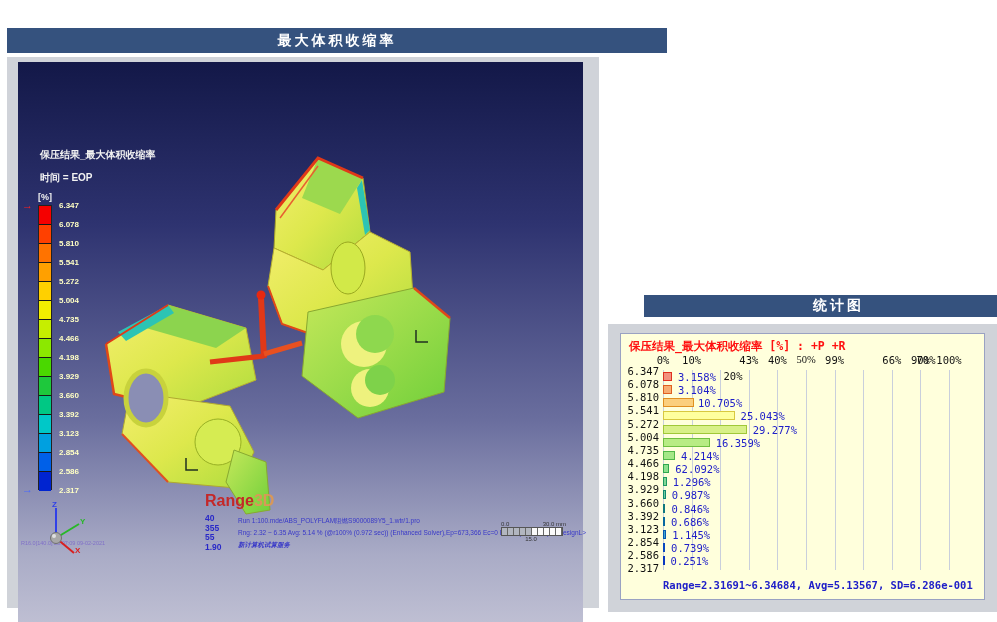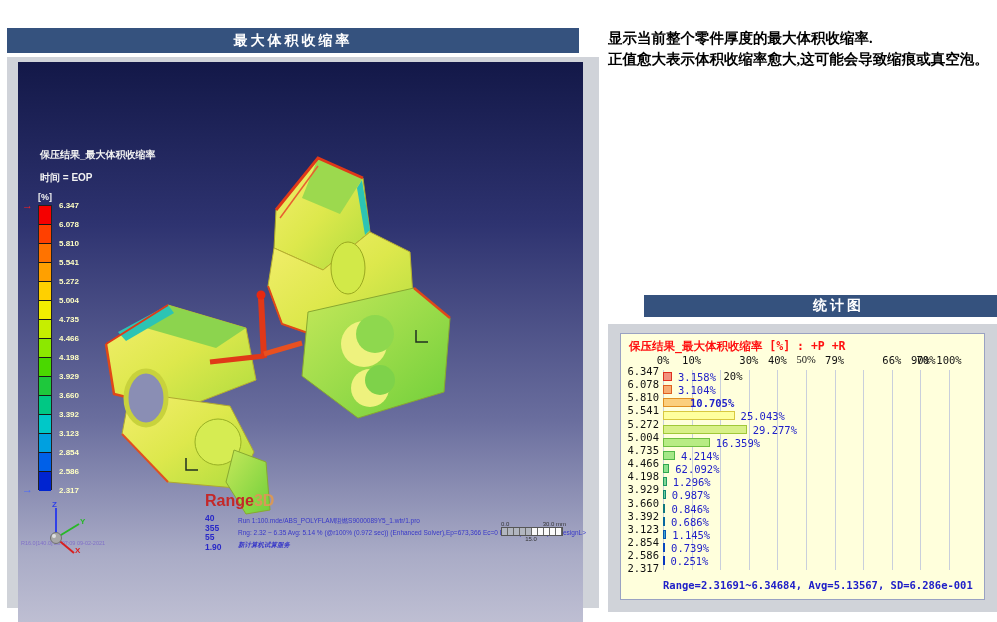--- a/index.html
+++ b/index.html
@@ -57,21 +57,21 @@
   .hbar{position:absolute;box-sizing:border-box;border:1px solid #555;}
   .hbar-label{position:absolute;font-size:10.5px;color:#2020C8;white-space:nowrap;}
   .chart-footer{position:absolute;left:42px;top:245px;color:#2020C8;font-size:10.5px;
                 font-weight:bold;white-space:nowrap;}
 </style>
 </head>
 <body>
 
 <div class="stage">
 
-  <div class="titlebar" style="left:7px;top:28px;width:572px;height:25px;">
+  <div class="titlebar" style="left:7px;top:28px;width:660px;height:25px;">
     <span>最大体积收缩率</span>
   </div>
 
   <div class="panel-body" style="left:7px;top:57px;width:592px;height:551px;">
 
     <div class="viewport">
 
       <svg width="565" height="486" viewBox="0 0 565 486" style="position:absolute;left:0;top:0;">
         <defs>
           <linearGradient id="gY" x1="0" y1="0" x2="1" y2="1">
@@ -199,46 +199,42 @@
           <span>0.0</span>
           <span>30.0 mm</span>
         </div>
         <div class="ruler"></div>
         <div class="mid">15.0</div>
       </div>
 
     </div>
   </div>
 
-  <div class="description">
-    <span>显示当前整个零件厚度的最大体积收缩率.</span><br>
-    <span>正值愈大表示体积收缩率愈大,这可能会导致缩痕或真空泡。</span>
-  </div>
 
   <div class="titlebar" style="left:644px;top:295px;width:389px;height:22px;">
     <span>统计图</span>
   </div>
 
   <div class="panel-body" style="left:608px;top:324px;width:389px;height:288px;">
     <div class="chartbox">
       <div class="chart-title">保压结果_最大体积收缩率 [%] : +P +R</div>
       <div id="plot">
           <div class="xtick" style="left: 22px;">0%</div>
           <div class="gridline" style="left: 42px; top: 36px; height: 200px;"></div>
           <div class="xtick" style="left: 50.6px;">10%</div>
           <div class="gridline" style="left: 70.6px; top: 36px; height: 200px;"></div>
           <div class="xtick" style="left: 92px; margin-top: 16px;">20%</div>
           <div class="gridline" style="left: 99.2px; top: 36px; height: 200px;"></div>
-          <div class="xtick" style="left: 107.8px;">30%</div>
+          <div class="xtick" style="left: 107.8px;">43%</div>
           <div class="gridline" style="left: 127.8px; top: 36px; height: 200px;"></div>
           <div class="xtick" style="left: 136.4px;">40%</div>
           <div class="gridline" style="left: 156.4px; top: 36px; height: 200px;"></div>
           <div class="xtick" style="left: 165px; font-family: Liberation Serif, serif;">50%</div>
           <div class="gridline" style="left: 185px; top: 36px; height: 200px;"></div>
-          <div class="xtick" style="left: 193.6px;">79%</div>
+          <div class="xtick" style="left: 193.6px;">99%</div>
           <div class="gridline" style="left: 213.6px; top: 36px; height: 200px;"></div>
           <div class="xtick" style="left: 237px; margin-left: 48px;">70%</div>
           <div class="gridline" style="left: 242.2px; top: 36px; height: 200px;"></div>
           <div class="xtick" style="left: 250.8px;">66%</div>
           <div class="gridline" style="left: 270.8px; top: 36px; height: 200px;"></div>
           <div class="xtick" style="left: 279.4px;">90%</div>
           <div class="gridline" style="left: 299.4px; top: 36px; height: 200px;"></div>
           <div class="xtick" style="left: 308px;">100%</div>
           <div class="gridline" style="left: 328px; top: 36px; height: 200px;"></div>
           <div class="ybin" style="left: 2px; top: 31px;">6.347</div>
@@ -255,21 +251,21 @@
           <div class="ybin" style="left: 2px; top: 175.65px;">3.392</div>
           <div class="ybin" style="left: 2px; top: 188.8px;">3.123</div>
           <div class="ybin" style="left: 2px; top: 201.95px;">2.854</div>
           <div class="ybin" style="left: 2px; top: 215.1px;">2.586</div>
           <div class="ybin" style="left: 2px; top: 228.25px;">2.317</div>
           <div class="hbar" style="left: 42px; top: 38px; width: 9.03188px; height: 9px; background: rgb(242, 145, 126); border-color: rgb(224, 48, 32);"></div>
           <div class="hbar-label" style="left: 57.0319px; top: 37px;">3.158%</div>
           <div class="hbar" style="left: 42px; top: 51.15px; width: 8.87744px; height: 9px; background: rgb(247, 174, 114); border-color: rgb(224, 96, 32);"></div>
           <div class="hbar-label" style="left: 56.8774px; top: 50.15px;">3.104%</div>
           <div class="hbar" style="left: 42px; top: 64.3px; width: 30.6163px; height: 9px; background: rgb(251, 207, 126); border-color: rgb(224, 144, 32);"></div>
-          <div class="hbar-label" style="left: 69px; top: 63.3px; font-weight: bold;">10.705%</div>
+          <div class="hbar-label" style="left: 77px; top: 63.3px;">10.705%</div>
           <div class="hbar" style="left: 42px; top: 77.45px; width: 71.623px; height: 9px; background: rgb(255, 255, 158); border-color: rgb(216, 200, 64);"></div>
           <div class="hbar-label" style="left: 119.623px; top: 76.45px; text-align: right;">25.043%</div>
           <div class="hbar" style="left: 42px; top: 90.6px; width: 83.7322px; height: 9px; background: rgb(216, 240, 136); border-color: rgb(160, 200, 56);"></div>
           <div class="hbar-label" style="left: 131.732px; top: 89.6px;">29.277%</div>
           <div class="hbar" style="left: 42px; top: 103.75px; width: 46.7867px; height: 9px; background: rgb(184, 236, 132); border-color: rgb(112, 192, 64);"></div>
           <div class="hbar-label" style="left: 94.7867px; top: 102.75px;">16.359%</div>
           <div class="hbar" style="left: 42px; top: 116.9px; width: 12.052px; height: 9px; background: rgb(164, 232, 134); border-color: rgb(80, 184, 72);"></div>
           <div class="hbar-label" style="left: 60.052px; top: 115.9px;">4.214%</div>
           <div class="hbar" style="left: 42px; top: 130.05px; width: 6.2634px; height: 9px; background: rgb(142, 224, 142); border-color: rgb(48, 168, 80);"></div>
           <div class="hbar-label" style="left: 54.2634px; top: 129.05px;">62.092%</div>

